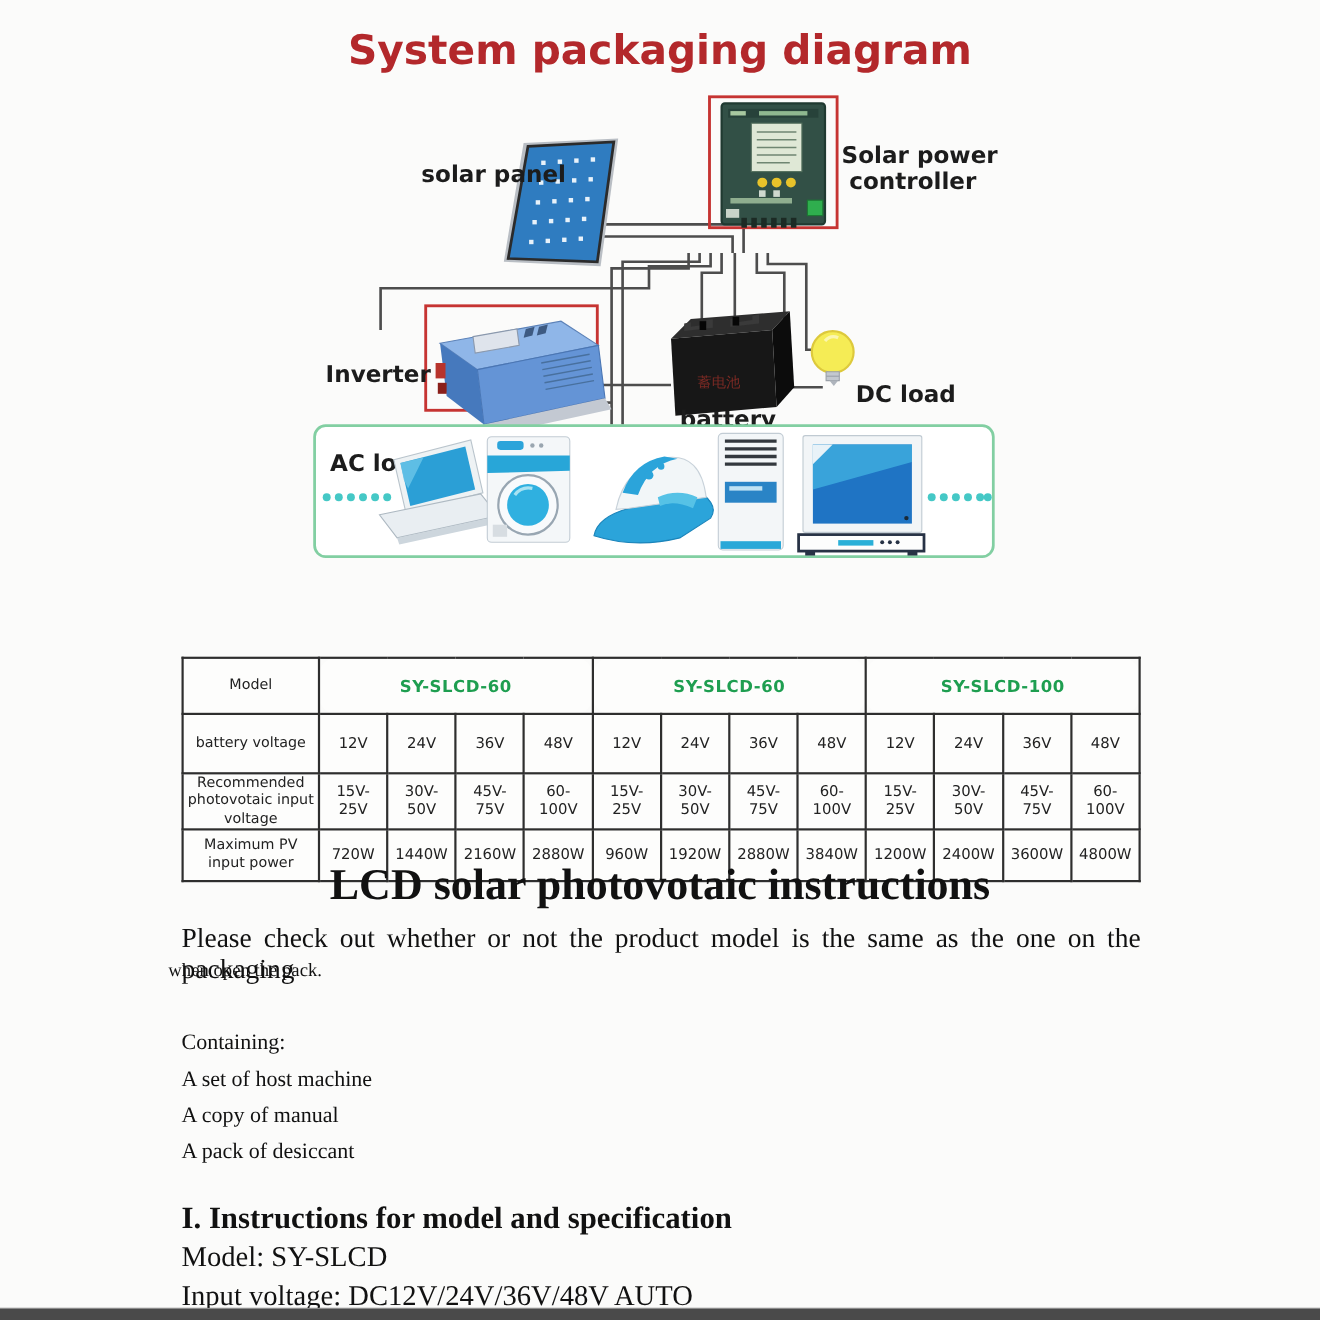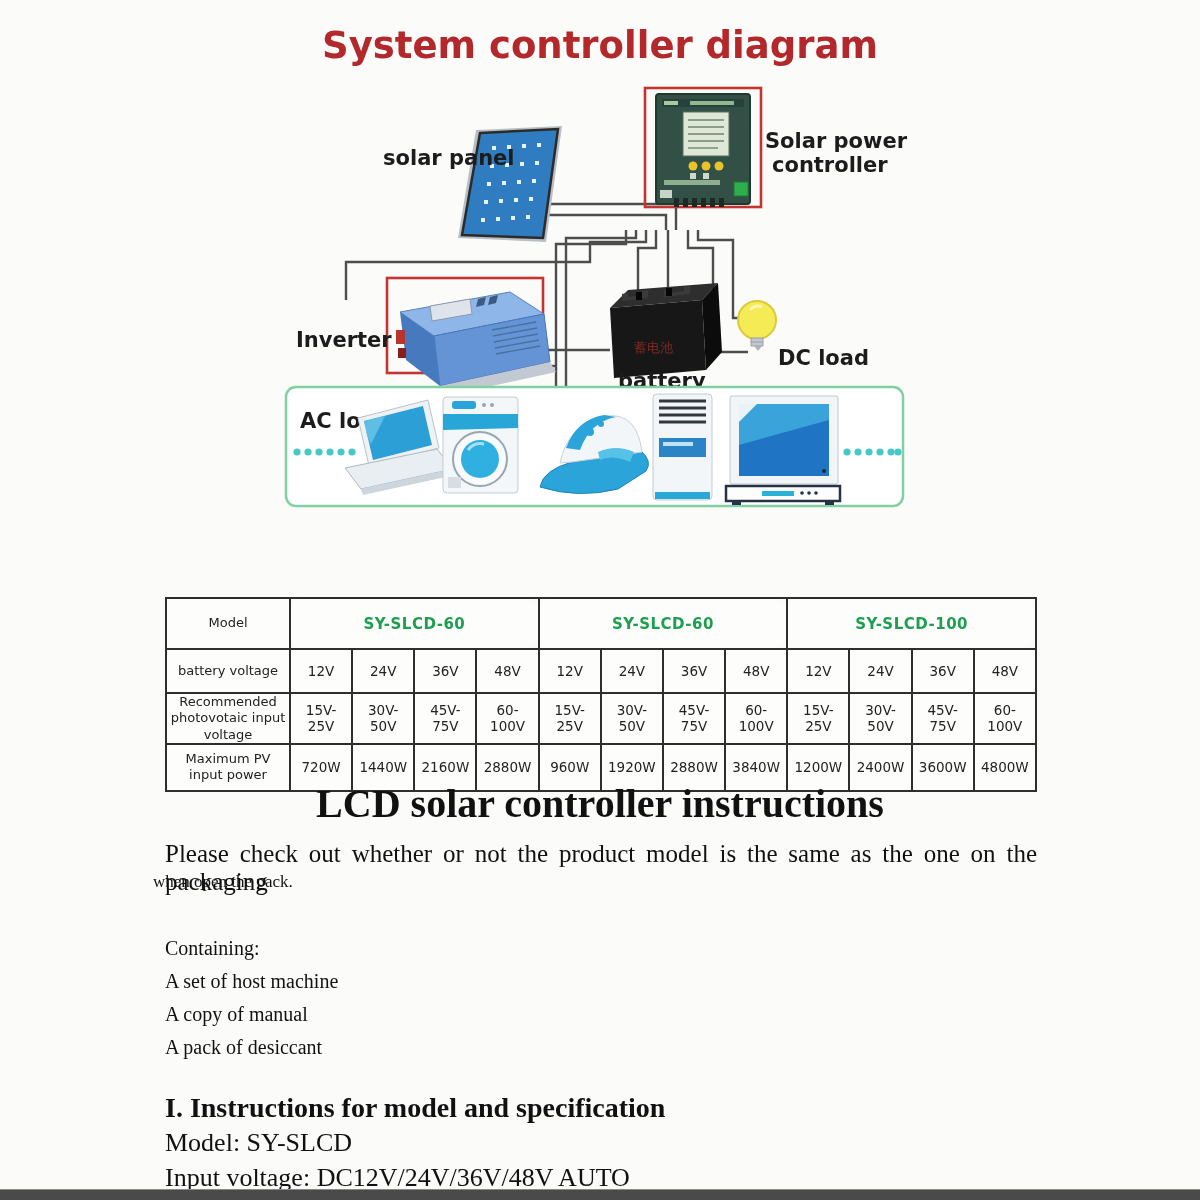--- a/index.html
+++ b/index.html
@@ -13,21 +13,21 @@
   .dlabel{font-family:"DejaVu Sans","Liberation Sans",sans-serif;font-weight:600;
       font-size:21px;fill:#1c1c1c;}
   
   .spec-wrap{position:absolute;left:165px;top:553px;width:870px;}
   table.spec{border-collapse:collapse;table-layout:fixed;width:870px;
       font-size:13.5px;color:#222;margin-top:44px;}
   table.spec td,table.spec th{border:2px solid #2e2e2e;text-align:center;vertical-align:middle;
       padding:0 2px;font-weight:normal;background:#fdfdfc;}
   table.spec .rowhead{font-size:13px;line-height:1.25;}
   table.spec .modelname{color:#1e9e50;font-weight:bold;font-size:15px;letter-spacing:.5px;border-radius:16px;}
-  tr.r1{height:51px;} tr.r2{height:44px;} tr.r3{height:50px;} tr.r4{height:47px;border-radius:23px;}
+  tr.r1{height:51px;} tr.r2{height:54px;} tr.r3{height:50px;} tr.r4{height:47px;border-radius:23px;}
   
   .serif{font-family:"Liberation Serif","DejaVu Serif",serif;color:#111;}
   .h1{position:absolute;left:0;top:780px;width:100%;text-align:center;
       font-size:40px;font-weight:bold;}
   .para1{position:absolute;left:165px;top:840px;width:872px;font-size:25px;
       text-align:justify;}
   .para1 .j{display:block;text-align-last:justify;}
   .para2{position:absolute;left:153px;top:872px;width:872px;font-size:17px;}
   .containing{position:absolute;left:165px;top:932px;font-size:20px;line-height:33px;}
   .containing div{margin-bottom:0px;}
@@ -236,21 +236,21 @@
         <rect x="762" y="491" width="32" height="5" fill="#2bb0d8"></rect>
         <circle cx="802" cy="493" r="1.8" fill="#273245"></circle>
           <circle cx="809" cy="493" r="1.8" fill="#273245"></circle>
           <circle cx="816" cy="493" r="1.8" fill="#273245"></circle>
         <rect x="732" y="501" width="9" height="4" fill="#273245"></rect>
           <rect x="825" y="501" width="9" height="4" fill="#273245"></rect>
       </g>
     </g>
   </svg>
 
-  <div class="main-title">System controller diagram</div>
+  <div class="main-title">System packaging diagram</div>
 
   <div class="spec-wrap">
     <table class="spec">
       <colgroup>
         <col style="width:124px">
         <col span="12" style="width:62.16px">
       </colgroup>
       <tbody>
           <tr class="r1">
         <td class="rowhead">Model</td>
@@ -300,21 +300,21 @@
         <td>3840W</td>
         <td>1200W</td>
         <td>2400W</td>
         <td>3600W</td>
         <td>4800W</td>
       </tr>
     </tbody>
       </table>
   </div>
 
-  <div class="serif h1">LCD solar controller instructions</div>
+  <div class="serif h1">LCD solar photovotaic instructions</div>
 
   <div class="serif para1">
     <span class="j">Please check out whether or not the product model is the same as the one on the packaging</span>
   </div>
   <div class="serif para2">when open the pack.</div>
 
   <div class="serif containing">
     <div class="c-title">Containing:</div>
     <div class="item">A set of host machine</div>
     <div class="item">A copy of manual</div>

